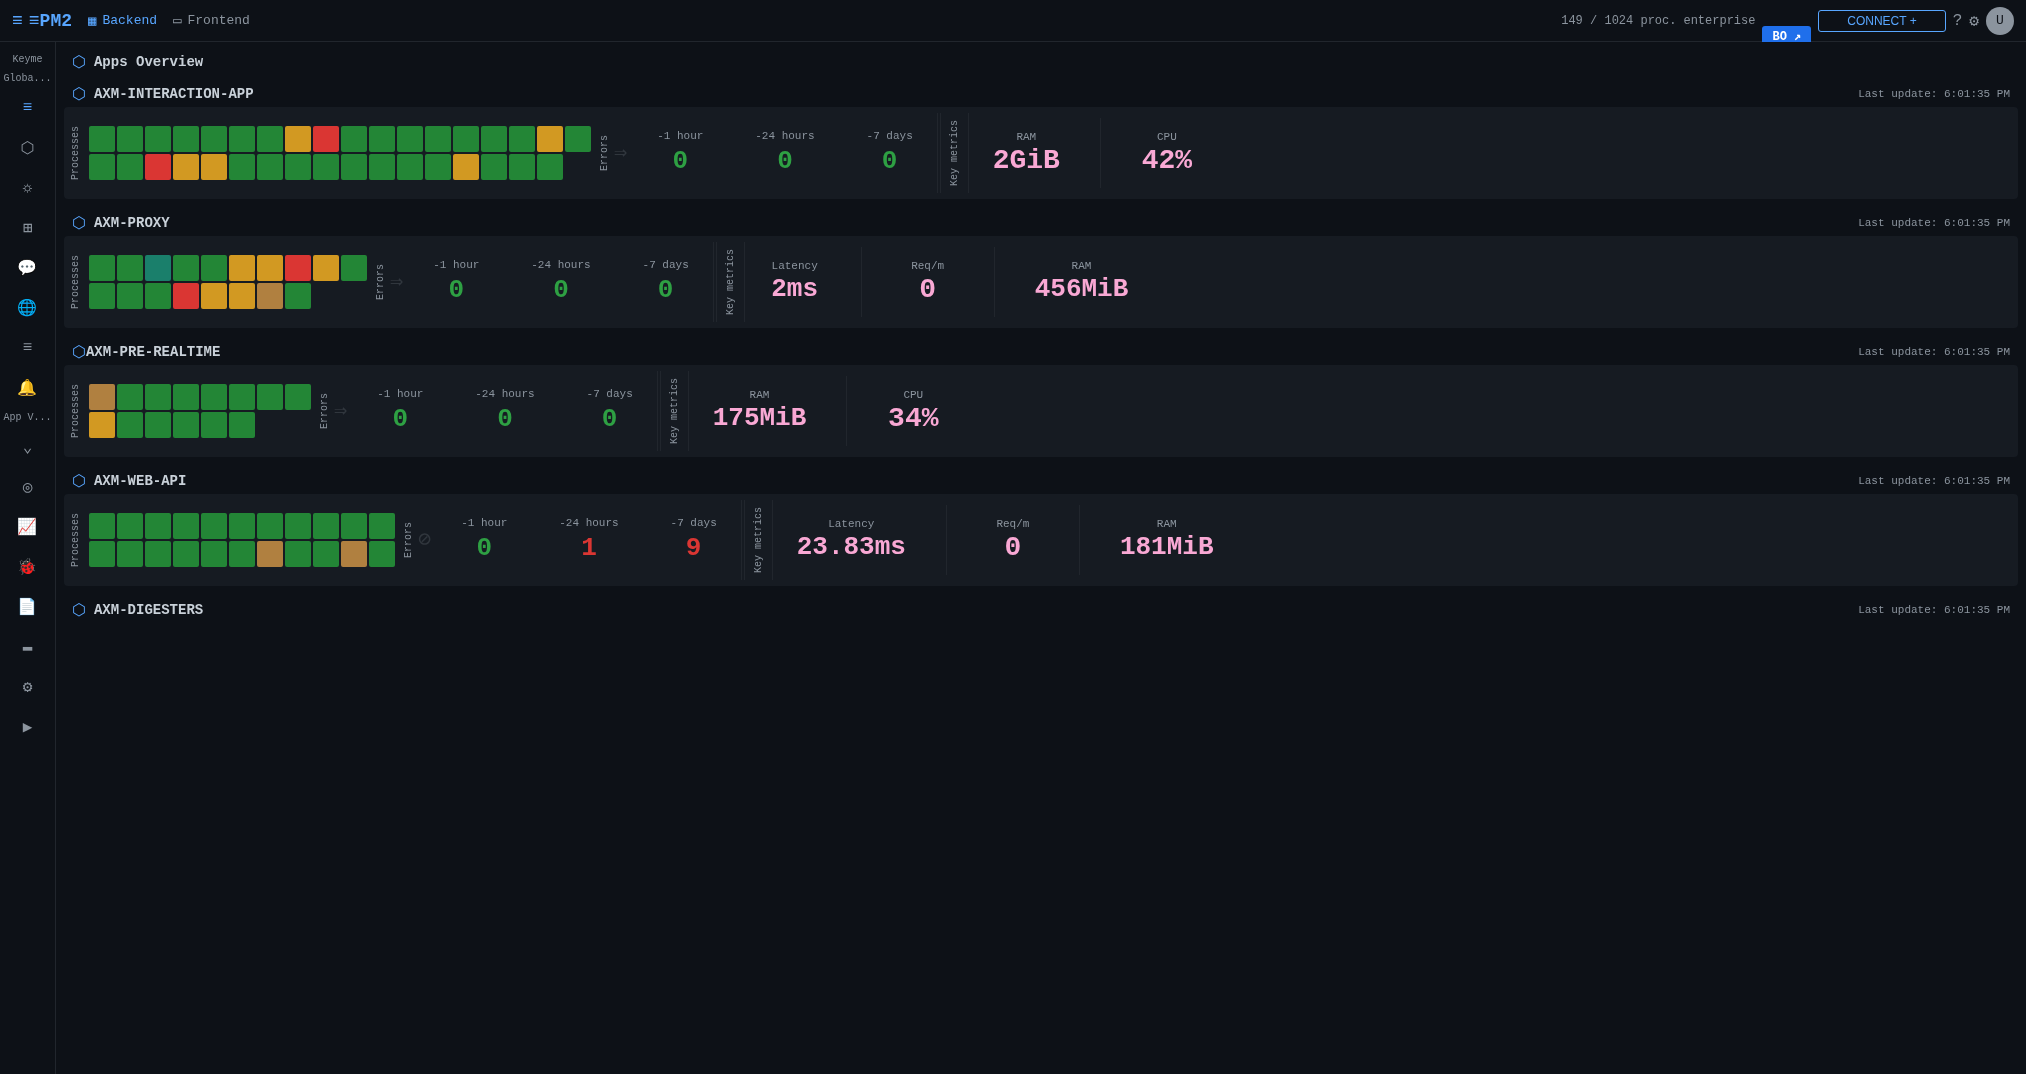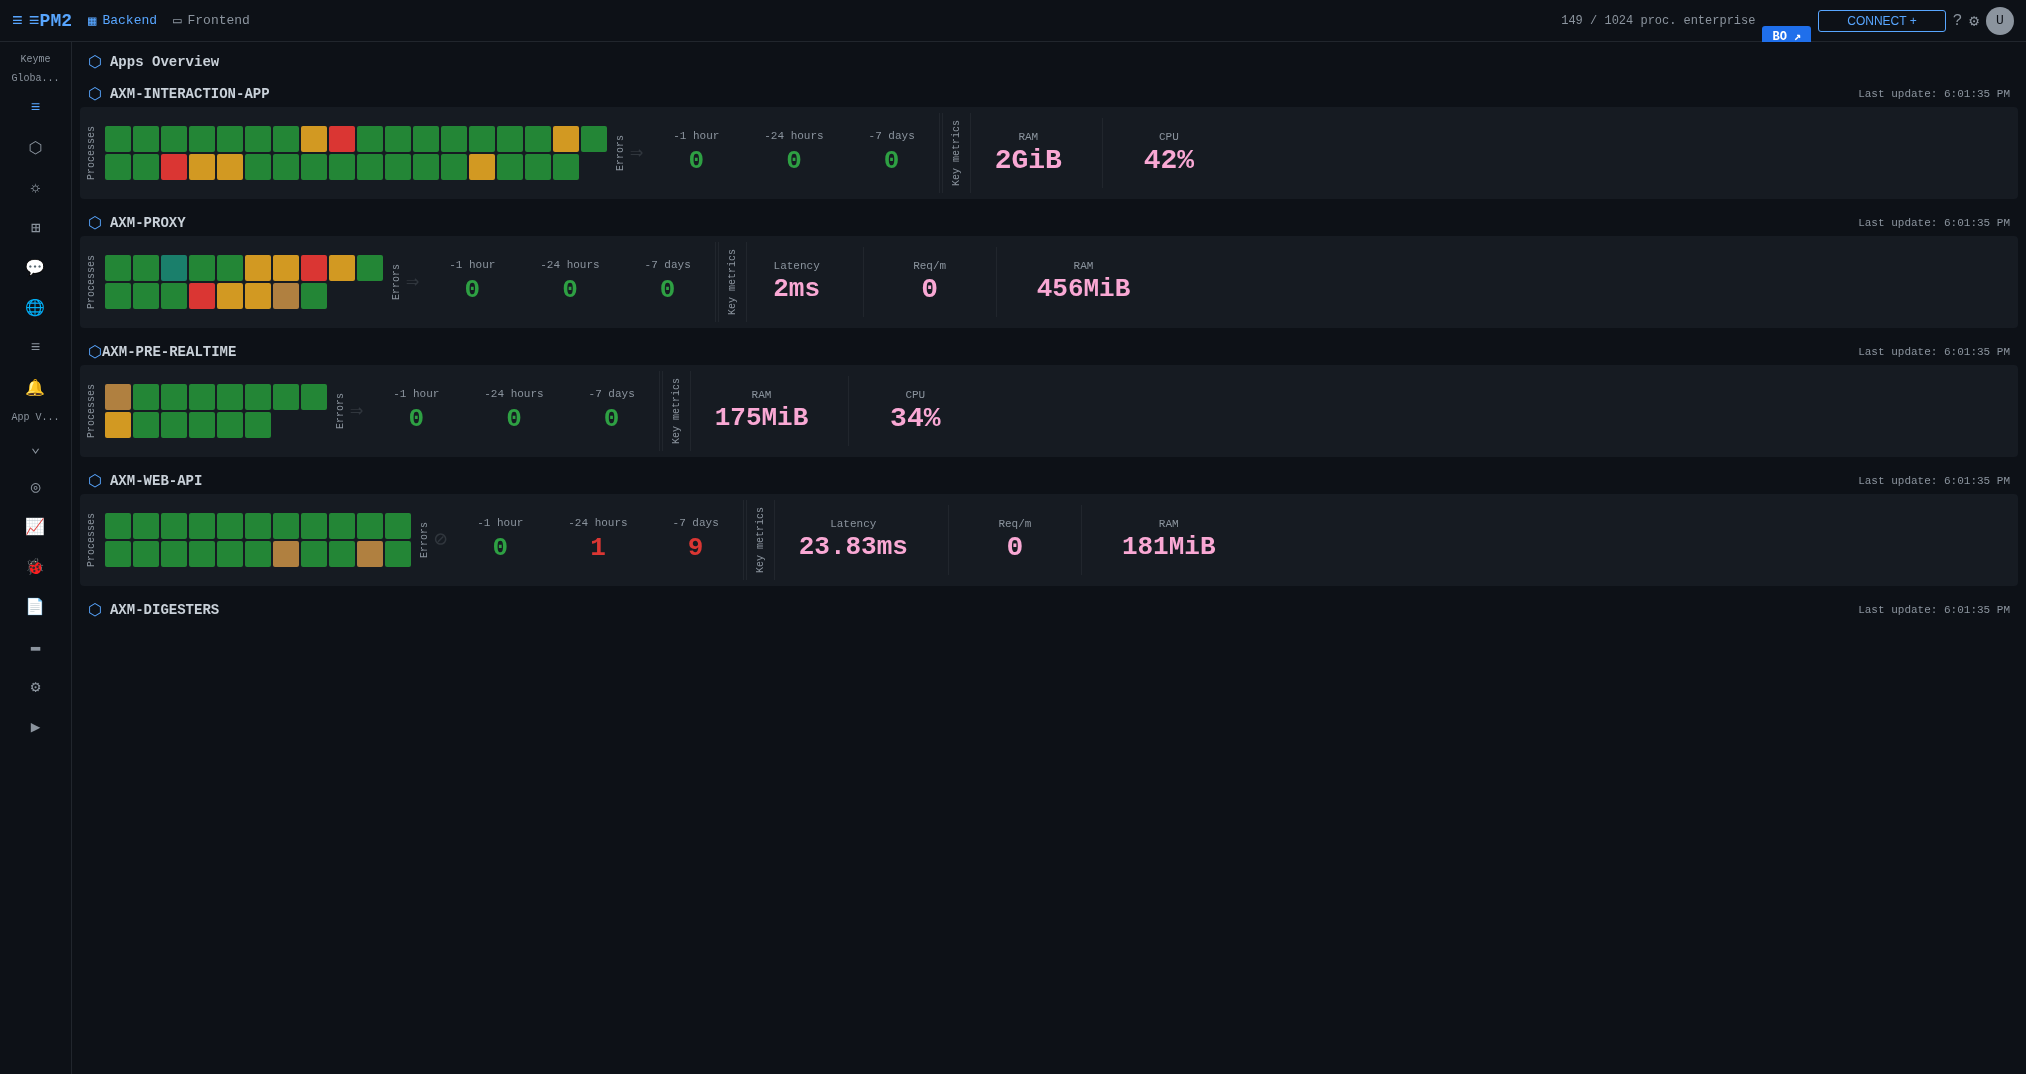--- a/index.html
+++ b/index.html
@@ -8,21 +8,21 @@
       color: #c9d1d9;
       font-family: 'Courier New', monospace;
       font-size: 13px;
       display: flex;
       height: 100vh;
       overflow: hidden;
     }
 
     
     .sidebar {
-      width: 72px;
+      width: 56px;
       background: #0d1117;
       border-right: 1px solid #21262d;
       display: flex;
       flex-direction: column;
       align-items: center;
       padding: 8px 0;
       flex-shrink: 0;
       overflow: hidden;
     }
     .sidebar-label {
@@ -220,21 +220,21 @@
     }
     .cell-green { background: #238636; }
     .cell-orange { background: #d29922; }
     .cell-red { background: #da3633; }
     .cell-tan { background: #b08040; }
 
     
     .stats-cols {
       display: flex;
       align-items: center;
-      gap: 3px;
+      gap: 10px;
       flex: 0 0 auto;
     }
     .stat-col {
       display: flex;
       flex-direction: column;
       align-items: center;
       justify-content: center;
       padding: 4px 20px;
       min-width: 90px;
     }

